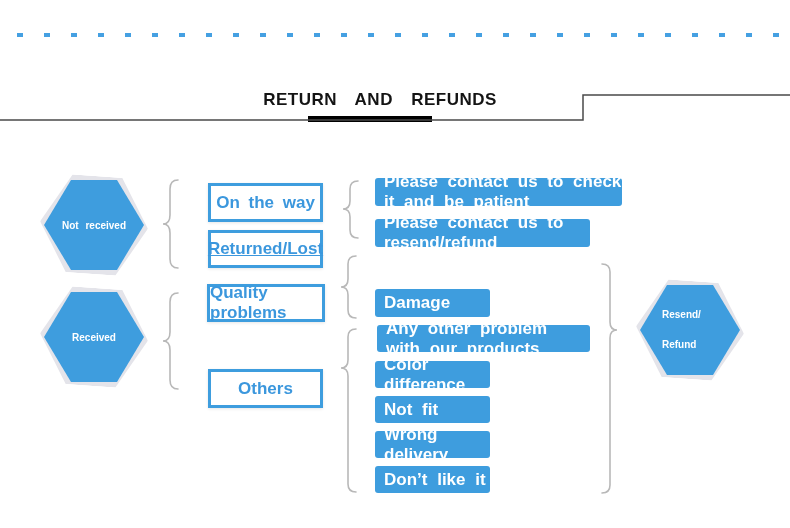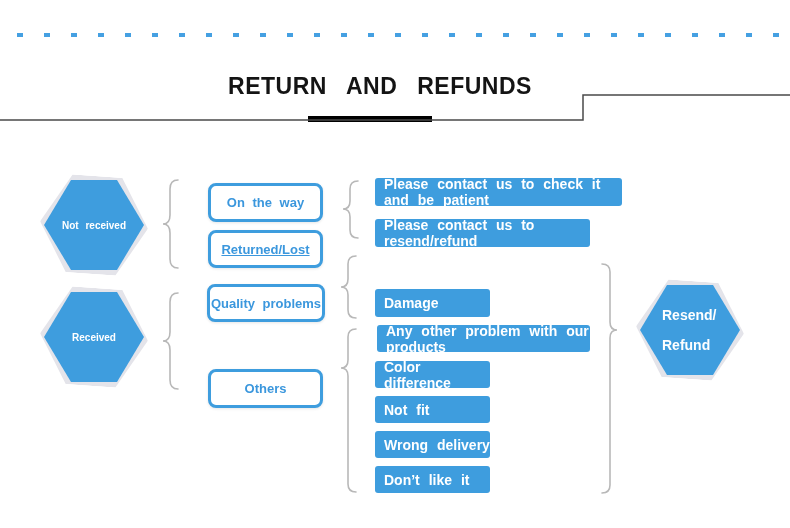--- a/index.html
+++ b/index.html
@@ -7,55 +7,55 @@
     position:relative;width:790px;height:528px;background:#ffffff;
     font-family:"Liberation Sans", sans-serif;overflow:hidden;
   }
   
   .dots{
     position:absolute;left:17px;top:33px;width:772px;height:4px;
     background-image:repeating-linear-gradient(to right,#45a0e2 0 6px,transparent 6px 27px);
   }
   
   .title{
-    position:absolute;left:0;top:73px;width:760px;text-align:center;
-    font-size:23px;font-weight:700;color:#141414;letter-spacing:0.5px;word-spacing:13px;
+    position:absolute;left:0;top:90px;width:760px;text-align:center;
+    font-size:17px;font-weight:700;color:#141414;letter-spacing:0.5px;word-spacing:13px;
   }
   .title-bar{
     position:absolute;left:308px;top:116px;width:124px;height:6px;background:#000;
   }
   
   svg.deco{position:absolute;left:0;top:0;width:790px;height:528px;}
   
   .hexwrap{position:absolute;width:108px;height:98px;}
   .hex{position:absolute;clip-path:polygon(0% 50%,27% 0%,73% 0%,100% 50%,73% 100%,27% 100%);}
   .hex-outline{left:0;top:0;right:0;bottom:0;background:#e4e4ea;transform:rotate(4deg);}
   .hex-fill{left:4px;top:4px;right:4px;bottom:4px;background:#3e9dde;}
   .hex-label{
     position:absolute;left:0;top:0;width:100%;height:100%;
     display:flex;align-items:center;justify-content:center;
     color:#fff;font-size:10px;font-weight:700;word-spacing:4px;text-align:center;
   }
   .hex-label.two-line{
     flex-direction:column;align-items:flex-start;justify-content:center;
-    padding-left:26px;box-sizing:border-box;font-size:14px;line-height:30px;
+    padding-left:26px;box-sizing:border-box;font-size:10px;line-height:30px;
   }
   
   .midbox{
     position:absolute;box-sizing:border-box;background:#fff;
-    border:3px solid #3e9dde;border-radius:8px;
+    border:3px solid #3e9dde;border-radius:0;
     display:flex;align-items:center;justify-content:center;
-    color:#3b97dd;font-size:13px;font-weight:700;word-spacing:4px;
+    color:#3b97dd;font-size:17px;font-weight:700;word-spacing:4px;
     box-shadow:0 1px 3px rgba(0,0,0,0.10);
   }
   
   .leafbox{
     position:absolute;box-sizing:border-box;background:#3e9dde;border-radius:3px;
     display:flex;align-items:center;
-    color:#fff;font-size:14px;font-weight:700;word-spacing:5px;
+    color:#fff;font-size:17px;font-weight:700;word-spacing:5px;
     padding-left:9px;
   }
 </style>
 </head>
 <body>
 
 <div class="canvas">
 
   <div class="dots"></div>
 

